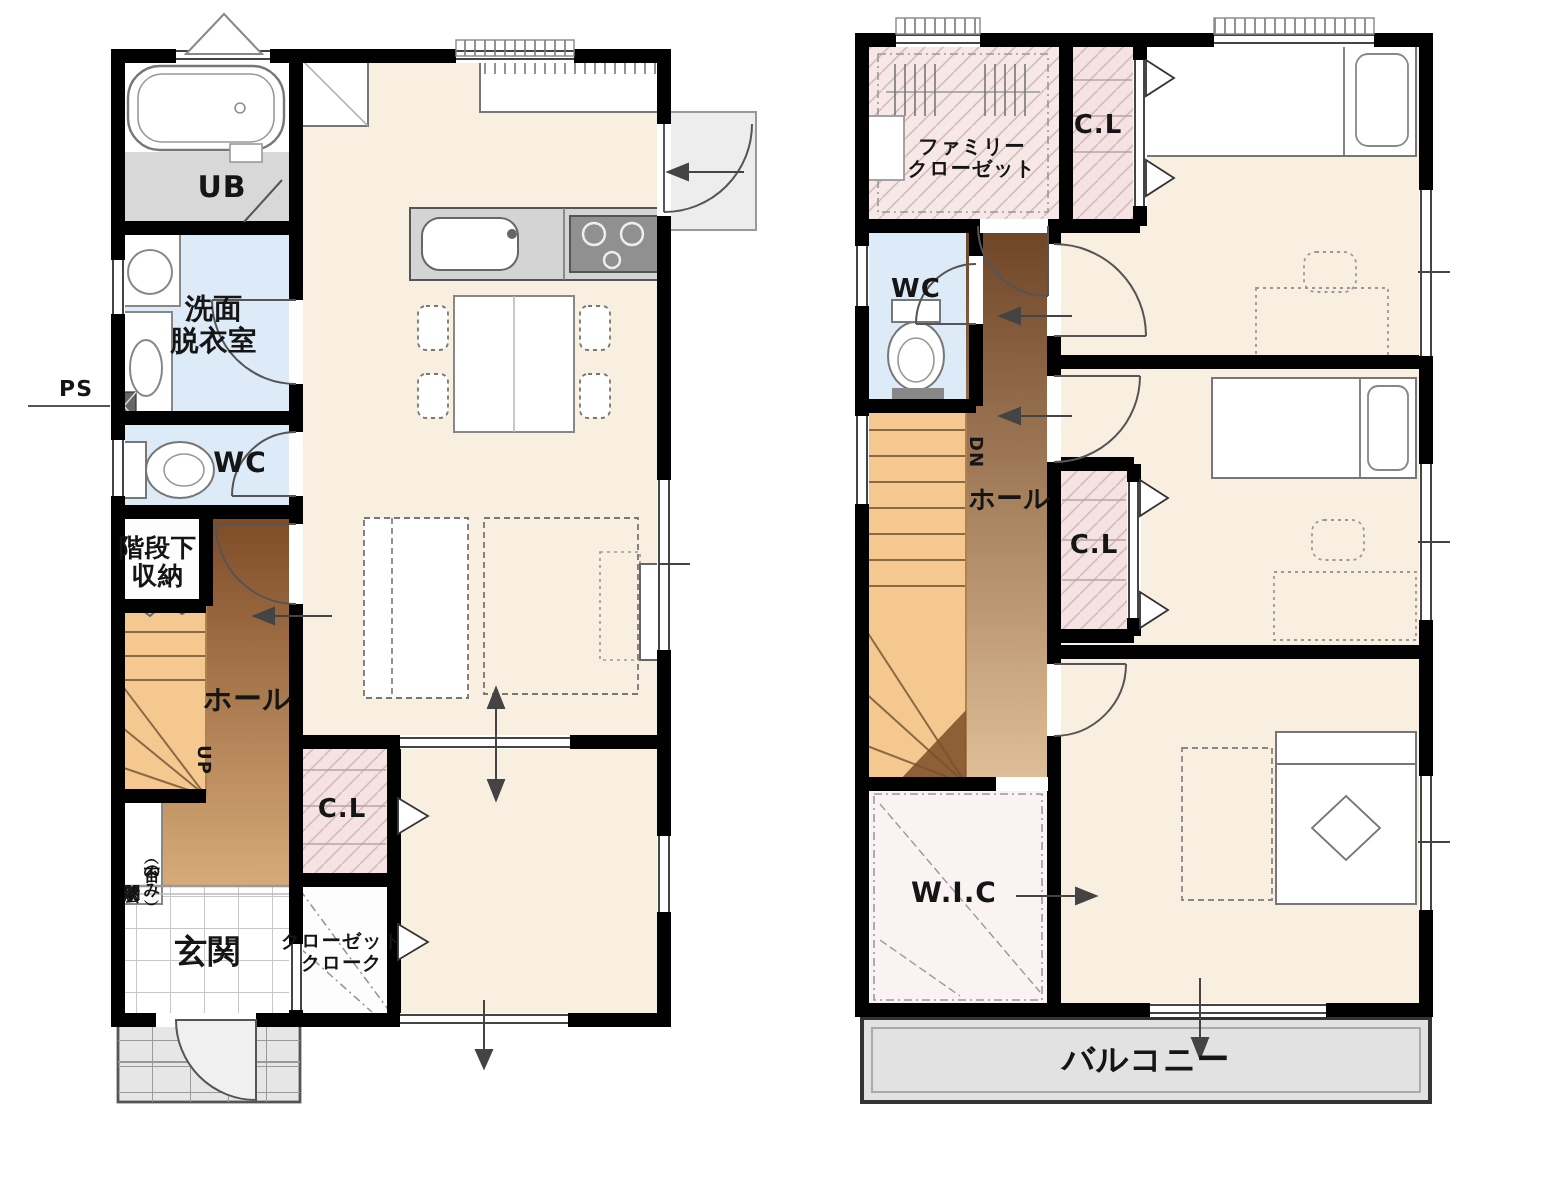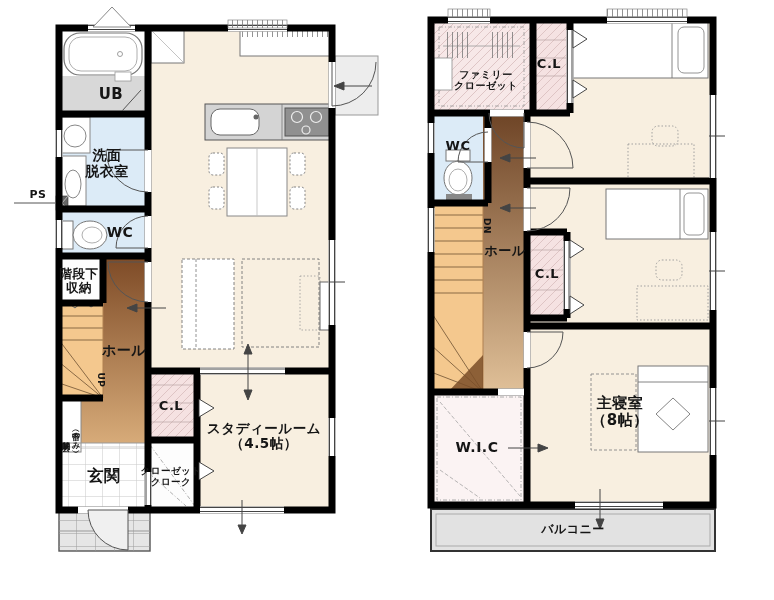--- a/index.html
+++ b/index.html
@@ -322,32 +322,28 @@
 <div class="lbl" style="left:111px;top:94px;font-size:15px">UB</div>
 <div class="lbl" style="left:107px;top:164px;font-size:14px">洗面
 脱衣室</div>
 <div class="lbl" style="left:38px;top:195px;font-size:11px">PS</div>
 <div class="lbl" style="left:120px;top:233px;font-size:14px">WC</div>
 <div class="lbl" style="left:79px;top:281px;font-size:12.5px">階段下
 収納</div>
 <div class="lbl" style="left:124px;top:351px;font-size:14px">ホール</div>
 <div class="lbl rot90" style="left:101px;top:380px;font-size:9px">UP</div>
 <div class="lbl" style="left:171px;top:406px;font-size:13px">C.L</div>
-<div class="lbl" style="left:264px;top:436px;font-size:13.5px">スタディールーム
-（4.5帖）</div>
 <div class="lbl" style="left:104px;top:476px;font-size:16px">玄関</div>
 <div class="lbl" style="left:171px;top:477px;font-size:9.5px">クローゼット
 クローク</div>
 <div class="lbl vlbl" style="left:70px;top:436px;font-size:8px">玄関収納
 （下台のみ）</div>
 
 <div class="lbl" style="left:486px;top:80px;font-size:10px">ファミリー
 クローゼット</div>
 <div class="lbl" style="left:549px;top:64px;font-size:13px">C.L</div>
 <div class="lbl" style="left:458px;top:146px;font-size:13px">WC</div>
 <div class="lbl rot90" style="left:487px;top:226px;font-size:9px">DN</div>
 <div class="lbl" style="left:505px;top:251px;font-size:13px">ホール</div>
 <div class="lbl" style="left:547px;top:274px;font-size:13px">C.L</div>
 <div class="lbl" style="left:477px;top:448px;font-size:14px">W.I.C</div>
-<div class="lbl" style="left:620px;top:412px;font-size:15px">主寝室
-（8帖）</div>
-<div class="lbl" style="left:573px;top:530px;font-size:12px">バルコニー</div>
+<div class="lbl" style="left:573px;top:530px;font-size:16px">バルコニー</div>
 </div>
 
 </body></html>

